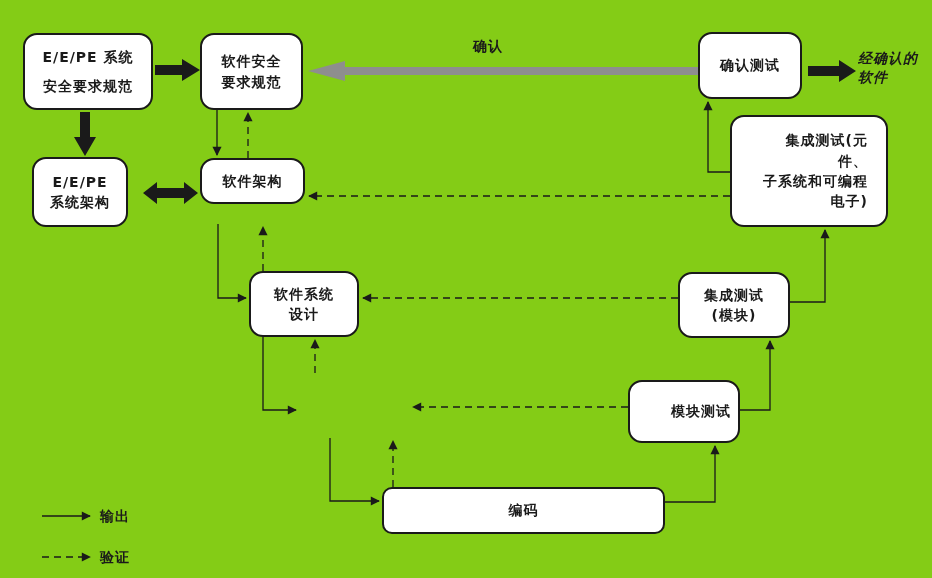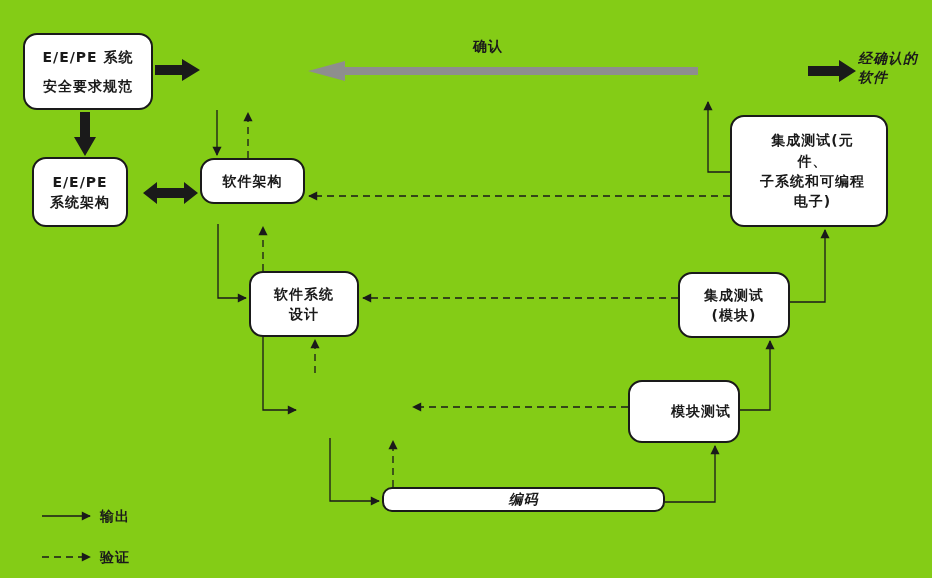--- a/index.html
+++ b/index.html
@@ -35,21 +35,21 @@
     font-size: 14px;
     font-weight: 600;
     color: #1a1a1a;
     letter-spacing: 1px;
     line-height: 1.45;
     white-space: pre-line;
   }
   .node.wide-lines { line-height: 2.05; }
   .node.left-text {
     justify-content: flex-start;
-    text-align: center;
+    text-align: right;
     padding-left: 25px;
     padding-right: 18px;
   }
   .node.slim { border-radius: 10px; }
   .free-label {
     position: absolute;
     font-size: 14px;
     font-weight: 600;
     color: #1a1a1a;
     letter-spacing: 1px;
@@ -96,41 +96,44 @@
       <polyline points="730,196 309,196" marker-end="url(#ah)"></polyline>
       <polyline points="678,298 363,298" marker-end="url(#ah)"></polyline>
       <polyline points="628,407 413,407" marker-end="url(#ah)"></polyline>
       <polyline points="42,557 90,557" marker-end="url(#ah)"></polyline>
     </g>
   </svg>
 
   <div class="node wide-lines" style="left:23px; top:33px; width:130px; height:77px;">E/E/PE 系统
 安全要求规范</div>
 
+  <div class="node" style="left:200px; top:33px; width:103px; height:77px;">软件安全
+要求规范</div>
 
   <div class="node" style="left:32px; top:157px; width:96px; height:70px;">E/E/PE
 系统架构</div>
 
   <div class="node" style="left:200px; top:158px; width:105px; height:46px;">软件架构</div>
 
   <div class="node" style="left:249px; top:271px; width:110px; height:66px;">软件系统
 设计</div>
 
 
-  <div class="node slim" style="left:382px; top:487px; width:283px; height:25px;font-style:italic;">编码</div>
+  <div class="node slim" style="left:382px; top:487px; width:283px; height:47px;">编码</div>
 
   <div class="node" style="left:628px; top:380px; width:112px; height:63px;padding-left:34px;">模块测试</div>
 
   <div class="node" style="left:678px; top:272px; width:112px; height:66px;">集成测试
 (模块)</div>
 
   <div class="node left-text" style="left:730px; top:115px; width:158px; height:112px;">集成测试(元件、
 子系统和可编程
 电子)</div>
 
+  <div class="node" style="left:698px; top:32px; width:104px; height:67px;">确认测试</div>
 
   <div class="free-label" style="left:458px; top:37px; width:60px; text-align:center;">确认</div>
 
   <div class="free-label" style="left:858px; top:49px;font-style:italic;">经确认的
 软件</div>
 
   <div class="free-label" style="left:100px; top:507px;">输出</div>
 
   <div class="free-label" style="left:100px; top:548px;">验证</div>
 

